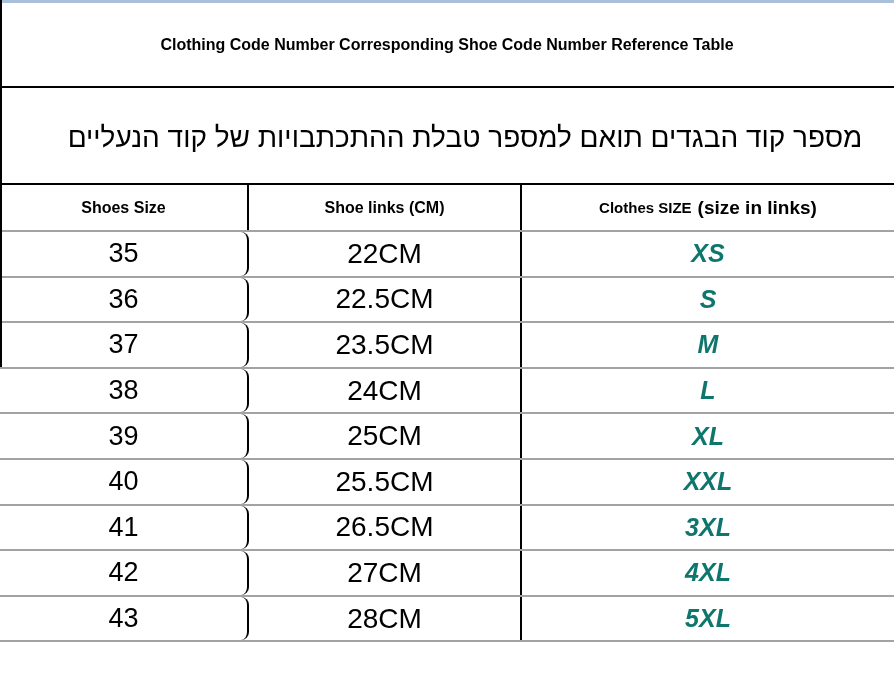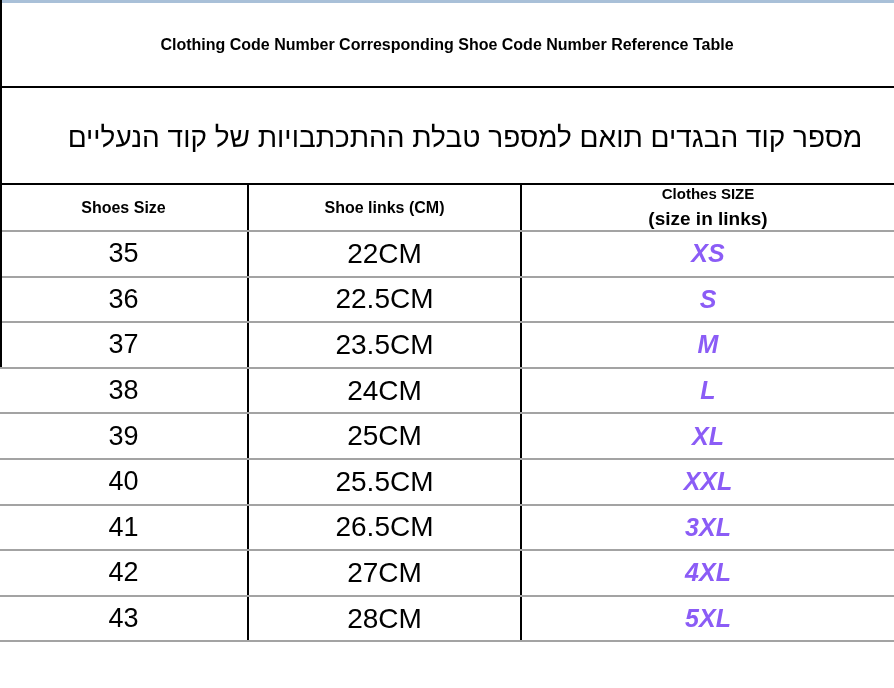--- a/index.html
+++ b/index.html
@@ -48,29 +48,29 @@
   }
   .t-row.header { height: 47px; }
 
   .cell {
     display: flex; align-items: center; justify-content: center;
     overflow: hidden; white-space: nowrap;
   }
   .c1, .c2 { border-right: 2px solid #000; }
 
   .hcell { font-size: 16px; font-weight: bold; }
-  .hcell3 { font-weight: bold; gap: 6px; flex-direction: column; }
+  .hcell3 { font-weight: bold; gap: 6px; }
   .h3main { font-size: 15px; }
   .h3note { font-size: 19px; }
 
-  .num { font-size: 27px; }
+  .num { font-size: 27px; border-radius: 8px; }
   .len { font-size: 28px; }
   .red {
     font-size: 25px; font-weight: bold; font-style: italic;
-    color: #8b5cf6;
+    color: #0f766e;
   }
 </style>
 </head>
 <body>
 
 <div class="page">
   <div class="top-line"></div>
   <div class="artifact-left-border"></div>
 
   <div class="title-en">Clothing Code Number Corresponding Shoe Code Number Reference Table</div>

